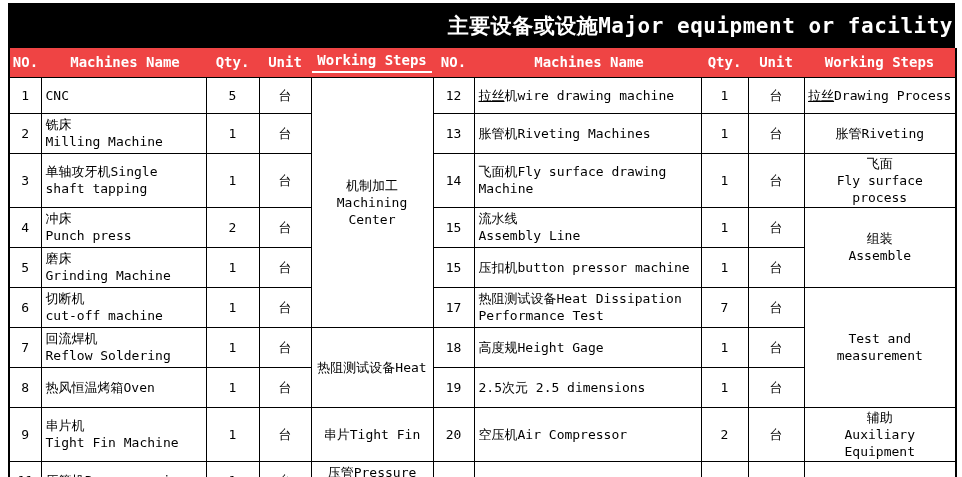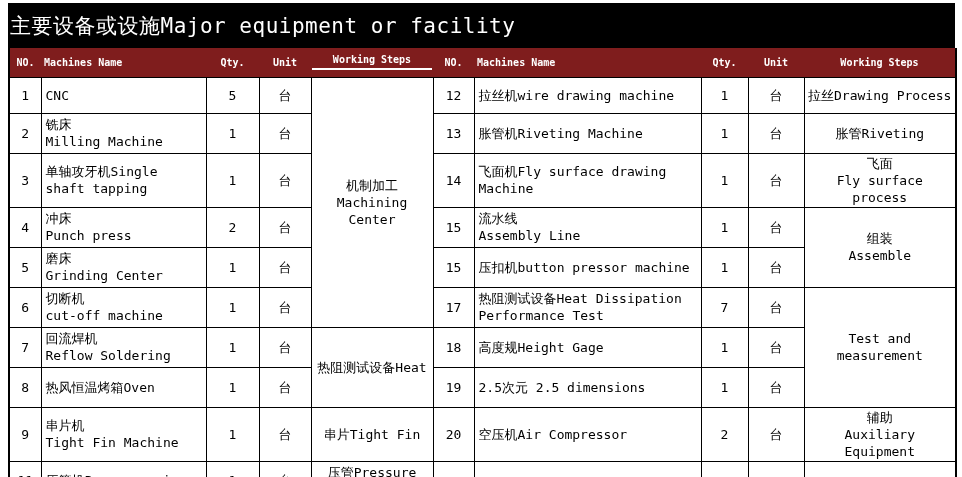--- a/index.html
+++ b/index.html
@@ -4,50 +4,50 @@
 <style>
   html,body{margin:0;padding:0;background:#fff;}
   body{
     width:962px;height:477px;overflow:hidden;
     font-family:"DejaVu Sans Mono","Liberation Mono",monospace;
     color:#000;
   }
   .page{padding:3px 7px 0 8px;}
   .titlebar{
     width:943px;background:#000;color:#fff;
-    text-align:left;font-weight:normal;font-size:21px;
+    text-align:right;font-weight:bold;font-size:21px;
     height:45px;line-height:46px;
     border-left:2px solid #000;border-right:2px solid #000;
     letter-spacing:0.5px;
   }
   table{
     border-collapse:collapse;table-layout:fixed;width:947px;
     border:2px solid #000;border-top:none;border-bottom:3px solid #000;
     font-size:13px;
   }
   thead tr{height:29px;}
   thead th{
-    background:#7f1d1d;color:#fff;border:none;
-    font-size:10px;font-weight:bold;padding:0;vertical-align:middle;
-  }
-  th.hl{text-align:left;padding-left:3px;}
+    background:#ef4444;color:#fff;border:none;
+    font-size:14px;font-weight:bold;padding:0;vertical-align:middle;
+  }
+  th.hl{text-align:center;padding-left:3px;}
   th.hc{text-align:center;}
   th .ul-wrap{
     display:block;margin:0 1px;padding-bottom:3px;
     border-bottom:2px solid #fff;text-align:center;
   }
   tbody td{
     border:1px solid #000;padding:1px 2px;vertical-align:middle;
     white-space:pre-line;line-height:17px;background:#fff;
   }
   tbody tr{height:40px;}
   tbody tr.r1{height:36px;}
   td.c{text-align:center;}
   td.l{text-align:left;padding-left:4px;margin-left:28px;}
-  .u{}
+  .u{text-decoration:underline;}
 </style>
 </head>
 <body>
 
 <div class="page">
   <div class="titlebar">主要设备或设施Major equipment or facility</div>
 
   <table>
     <colgroup>
       <col style="width:32px">
@@ -92,21 +92,21 @@
         <td class="c">台</td>
         <td class="c"><span class="u">拉丝</span><span>Drawing Process</span></td>
       </tr>
       <tr>
         <td class="c">2</td>
         <td class="l">铣床
 Milling Machine</td>
         <td class="c">1</td>
         <td class="c">台</td>
         <td class="c">13</td>
-        <td class="l">胀管机Riveting Machine</td>
+        <td class="l">胀管机Riveting Machines</td>
         <td class="c">1</td>
         <td class="c">台</td>
         <td class="c">胀管Riveting</td>
       </tr>
       <tr>
         <td class="c">3</td>
         <td class="l">单轴攻牙机Single
 shaft tapping</td>
         <td class="c">1</td>
         <td class="c">台</td>
@@ -128,21 +128,21 @@
         <td class="l">流水线
 Assembly Line</td>
         <td class="c">1</td>
         <td class="c">台</td>
         <td class="c" rowspan="2">组装
 Assemble</td>
       </tr>
       <tr>
         <td class="c">5</td>
         <td class="l">磨床
-Grinding Center</td>
+Grinding Machine</td>
         <td class="c">1</td>
         <td class="c">台</td>
         <td class="c">15</td>
         <td class="l">压扣机button pressor machine</td>
         <td class="c">1</td>
         <td class="c">台</td>
       </tr>
       <tr>
         <td class="c">6</td>
         <td class="l">切断机

